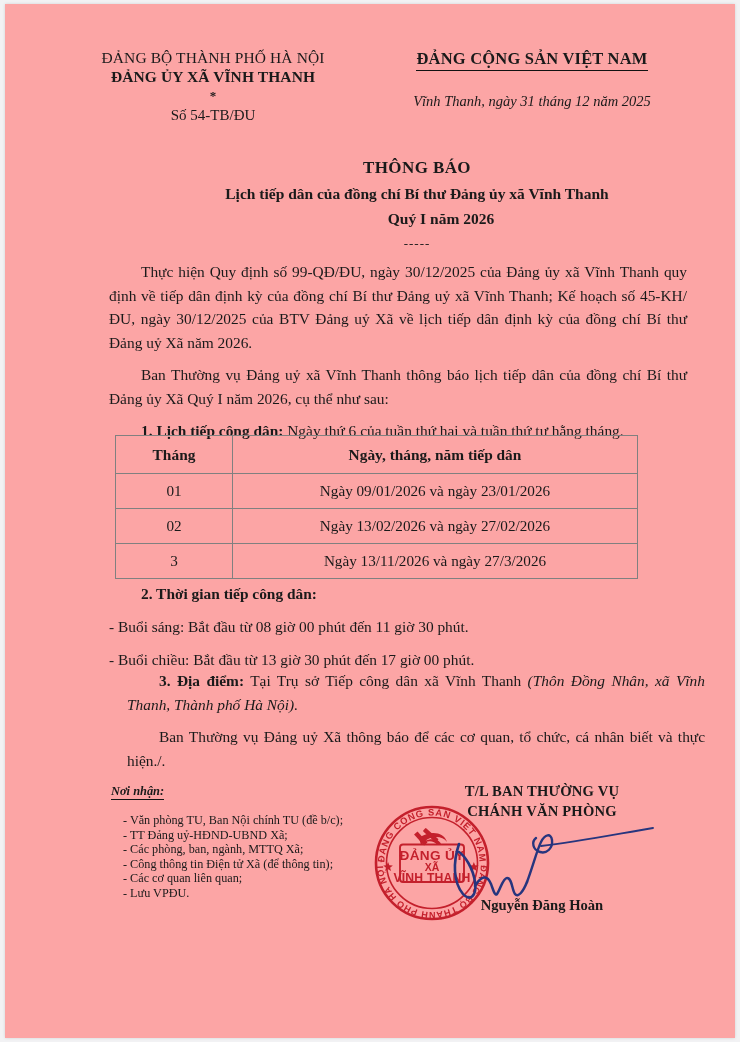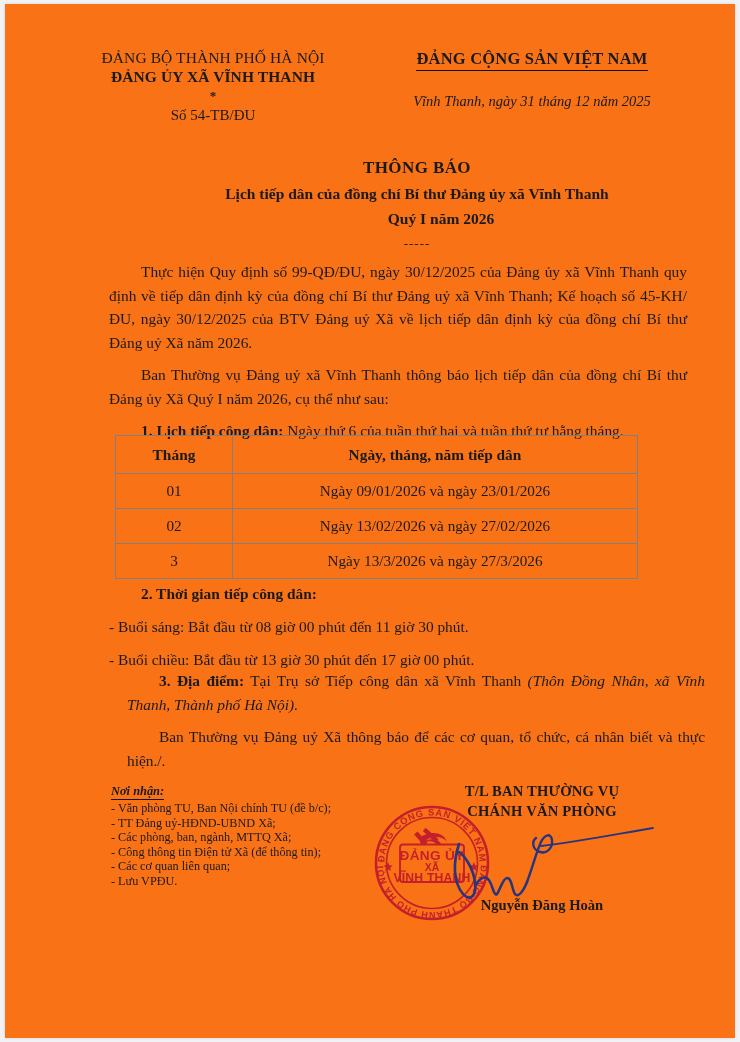--- a/index.html
+++ b/index.html
@@ -8,21 +8,21 @@
     width: 740px; height: 1042px;
     background: #f2f2f4;
     font-family: "Liberation Serif", "DejaVu Serif", serif;
     color: #1a1a1a;
     overflow: hidden;
   }
   .page {
     position: absolute;
     left: 5px; top: 4px;
     width: 730px; height: 1034px;
-    background: #f97316;
+    background: #fca5a5;
     box-shadow: 0 0 3px rgba(0,0,0,0.13);
   }
 
   
   .header { position: absolute; left: 0; top: 44px; width: 730px; height: 96px; }
   .hdr-left {
     position: absolute; left: 58px; top: 0; width: 300px; text-align: center;
   }
   .hdr-right {
     position: absolute; left: 372px; top: 0; width: 310px; text-align: center;
@@ -93,21 +93,21 @@
   .sec3 { position: absolute; left: 104px; top: 665px; width: 578px; margin-left: 18px; }
 
   
   .footer { position: absolute; left: 0; top: 777px; width: 730px; height: 160px; padding-left: 44px; }
   .recip { position: absolute; left: 106px; top: 0; width: 255px; }
   .recip-title {
     font-size: 12.4px; font-weight: bold; font-style: italic;
     display: inline-block; border-bottom: 1px solid #111;
     line-height: 15px; padding-bottom: 0px; margin-bottom: 1px;
   }
-  .recip ul { list-style: none; margin: 0; padding: 0; }
+  .recip ul { list-style: none; margin: 12px; padding: 0; }
   .recip li { font-size: 12.2px; line-height: 14.6px; white-space: nowrap; }
 
   .signblock { position: absolute; left: 392px; top: 0; width: 290px; text-align: center; }
   .sig-l1 { font-size: 14.6px; font-weight: bold; line-height: 20px; letter-spacing: .2px; }
   .sig-l2 { font-size: 14.6px; font-weight: bold; line-height: 20px; letter-spacing: .2px; position: relative; z-index: 1;}
   .sig-name { font-size: 14.6px; font-weight: bold; line-height: 20px; margin-top: 74px; position: relative; z-index: 3; }
 
   
   .seal {
     position: absolute; left: 368px; top: 800px;
@@ -164,21 +164,21 @@
         <tr>
           <td>01</td>
           <td>Ngày 09/01/2026 và ngày 23/01/2026</td>
         </tr>
         <tr>
           <td>02</td>
           <td>Ngày 13/02/2026 và ngày 27/02/2026</td>
         </tr>
         <tr>
           <td>3</td>
-          <td>Ngày 13/3/2026 và ngày 27/3/2026</td>
+          <td>Ngày 13/11/2026 và ngày 27/3/2026</td>
         </tr>
       </tbody>
     </table>
   </div>
 
   <div class="sec2">
     <p class="sec-head">2. Thời gian tiếp công dân:</p>
     <p class="bullet">- Buổi sáng: Bắt đầu từ 08 giờ 00 phút đến 11 giờ 30 phút.</p>
     <p class="bullet">- Buổi chiều: Bắt đầu từ 13 giờ 30 phút đến 17 giờ 00 phút.</p>
   </div>

